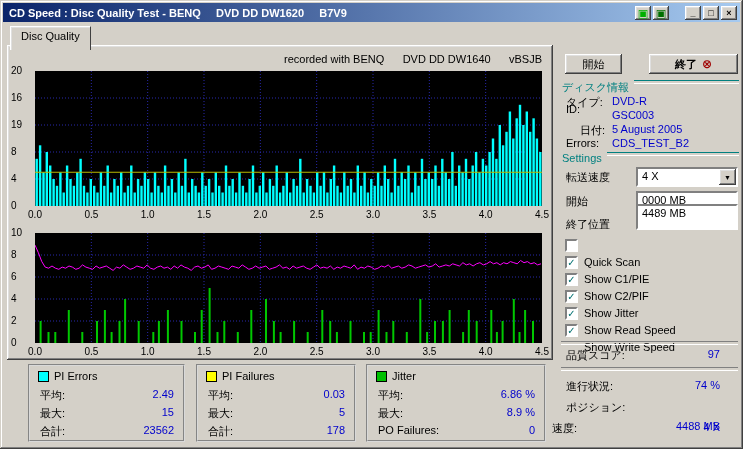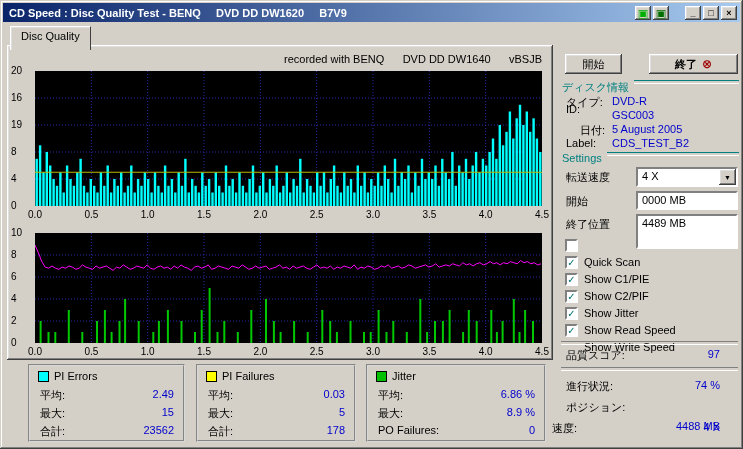--- a/index.html
+++ b/index.html
@@ -421,40 +421,40 @@
   <div class="section-header" style="left:562px;top:80px;width:177px;">
     <span>ディスク情報</span>
     <span class="section-line"></span>
   </div>
   <span class="lbl" style="left:566px;top:95px;">タイプ:</span>
   <span class="val" style="left:612px;top:95px;">DVD-R</span>
   <span class="lbl" style="left:566px;top:103px;">ID:</span>
   <span class="val" style="left:612px;top:109px;">GSC003</span>
   <span class="lbl" style="left:580px;top:123px;">日付:</span>
   <span class="val" style="left:612px;top:123px;">5 August 2005</span>
-  <span class="lbl" style="left:566px;top:137px;">Label:</span>
+  <span class="lbl" style="left:566px;top:137px;">Errors:</span>
   <span class="val" style="left:612px;top:137px;">CDS_TEST_B2</span>
 
   <div class="section-header" style="left:562px;top:152px;width:177px;">
     <span>Settings</span>
     <span class="section-line"></span>
   </div>
   <span class="lbl" style="left:566px;top:170px;">転送速度</span>
   <div class="sunken" style="left:636px;top:167px;width:102px;height:20px;">
     <span class="combo-text">4 X</span>
     <span class="combo-arrow">
         <span>▼</span>
       </span>
   </div>
   <span class="lbl" style="left:566px;top:194px;">開始</span>
   <div class="sunken" style="left:636px;top:191px;width:102px;height:19px;">
     <span class="field-text">0000 MB</span>
   </div>
   <span class="lbl" style="left:566px;top:217px;">終了位置</span>
-  <div class="sunken" style="left:636px;top:214px;width:102px;height:35px;">
+  <div class="sunken" style="left:636px;top:204px;width:102px;height:26px;">
     <span class="field-text">4489 MB</span>
   </div>
 
   <div class="cb" style="top:239px;"></div>
   <span class="cb-label" style="top:239px;">Quick Scan</span>
   <div class="cb checked" style="top:256px;">
       <span class="check">✓</span>
     </div>
   <span class="cb-label" style="top:256px;">Show C1/PIE</span>
   <div class="cb checked" style="top:273px;">

